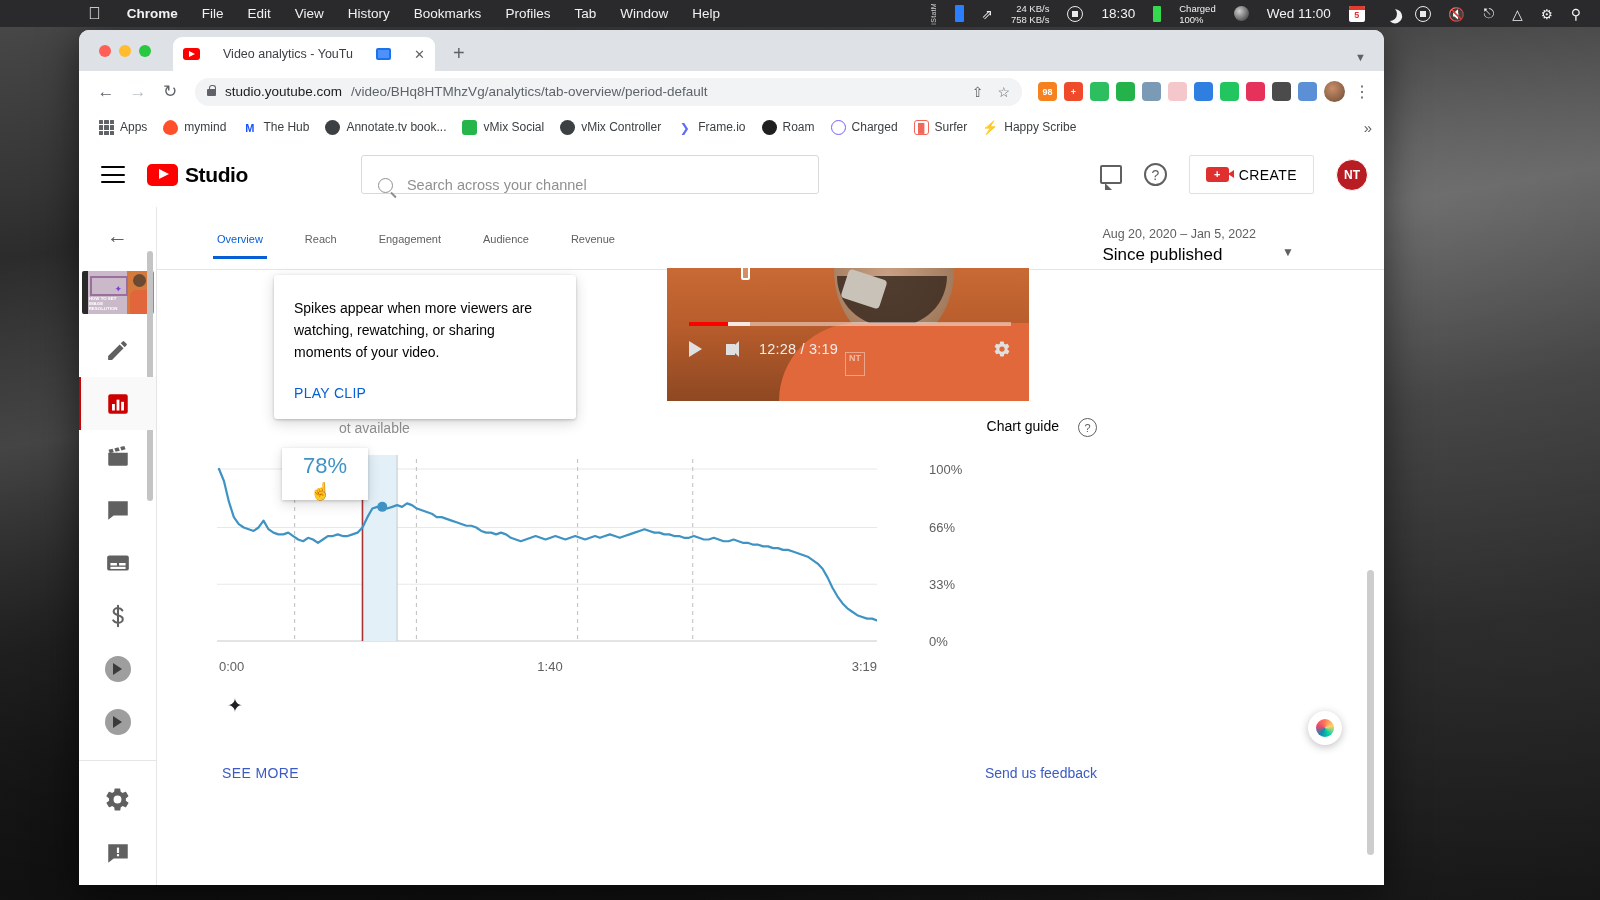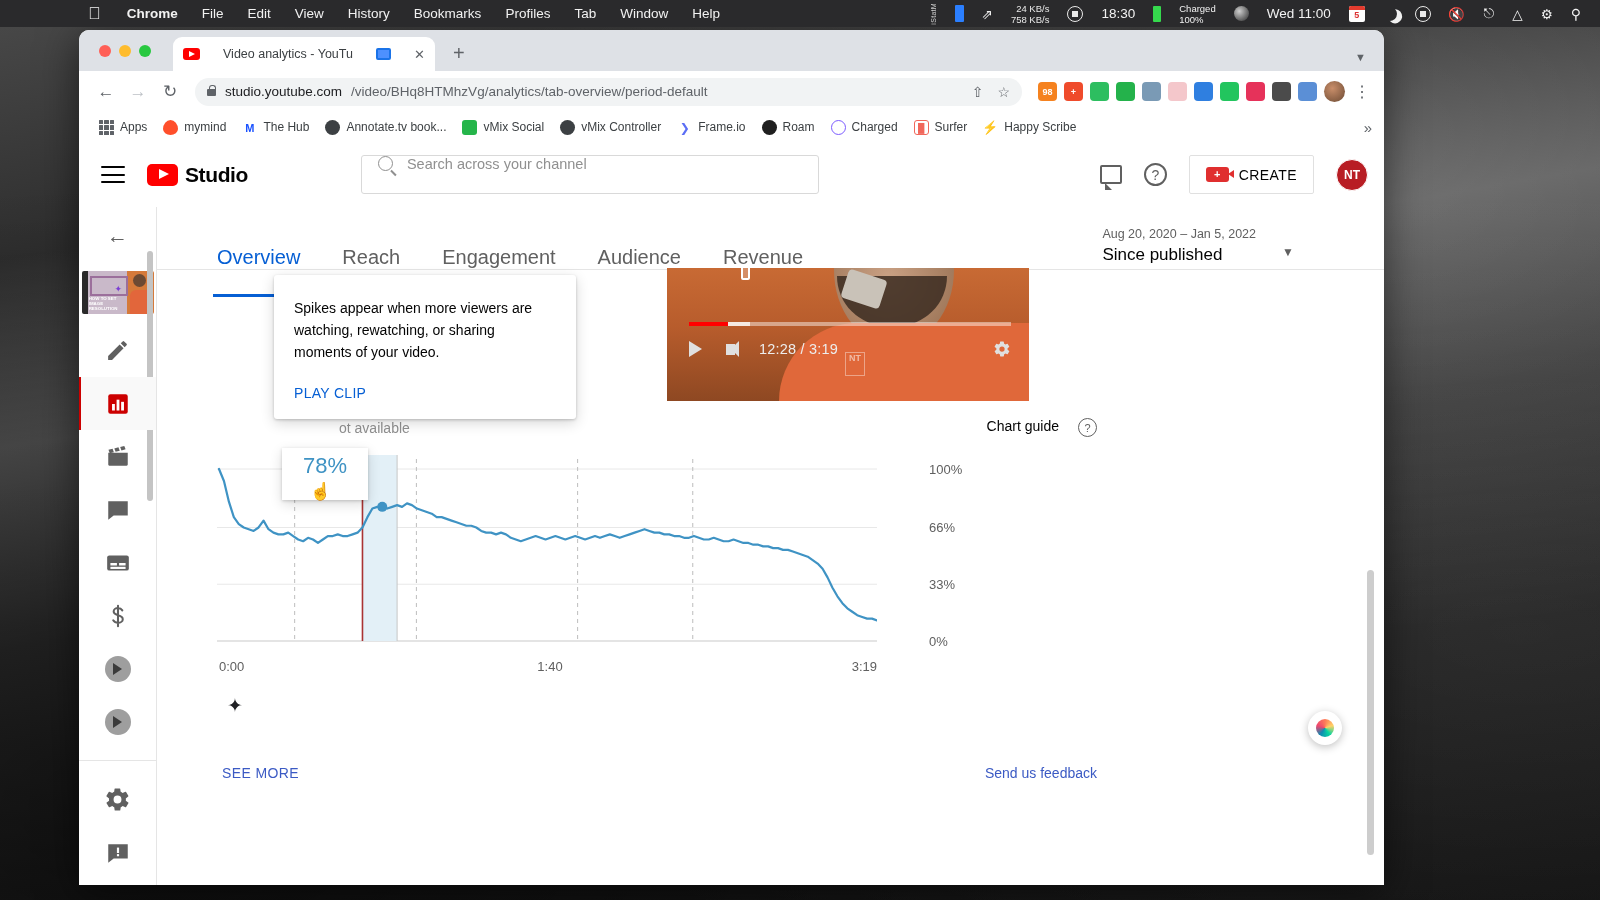--- a/index.html
+++ b/index.html
@@ -105,21 +105,21 @@
     border-bottom:1px solid #fff; background:#fff;
   }
   .hamburger{ width:24px;height:17px;display:flex;flex-direction:column;justify-content:space-between;margin-right:22px;}
   .hamburger i{ height:2px;background:#030303;border-radius:1px;}
   .logo{ display:flex;align-items:center;gap:7px;}
   .logo-badge{ width:31px;height:22px;background:#f00;border-radius:5px;position:relative;}
   .logo-badge:after{content:"";position:absolute;left:12px;top:5.5px;border-left:10px solid #fff;border-top:5.5px solid transparent;border-bottom:5.5px solid transparent;}
   .logo-text{ font-size:21px;font-weight:bold;color:#030303;letter-spacing:-.4px;}
   .searchbar{
     width:458px; height:39px; margin-left:113px; border:1px solid #d9d9d9; border-radius:3px;
-    display:flex;align-items:flex-start;gap:14px;padding:0 16px; color:#909090; font-size:14.5px;
+    display:flex;align-items:flex-end;gap:14px;padding:0 16px; color:#909090; font-size:14.5px;
   }
   .mag{ width:15px;height:15px;border:1.8px solid #909090;border-radius:50%;position:relative;flex:0 0 auto;}
   .mag:after{content:"";position:absolute;right:-5px;bottom:-4px;width:7px;height:1.8px;background:#909090;transform:rotate(45deg);}
   .stats-box{
     margin-left:32px; height:44px; border:1px solid #e0e0e0; border-radius:3px;
     display:flex; align-items:center; gap:0; padding:0 12px;
   }
   .stat{ text-align:center; padding:0 8px;}
   .stat .v{ font-size:15px;color:#3ea6ff;line-height:16px;}
   .stat .l{ font-size:10.5px;color:#606060;line-height:13px;}
@@ -162,21 +162,21 @@
   .ri{ width:28px;height:28px; display:flex;align-items:center;justify-content:center; color:#606060;}
   .ri.red{ color:#c00; }
   .icon-svg{ display:block; }
   .rail-divider{ height:1px;background:#e5e5e5;margin:12px 0; }
   .rail-scroll{ position:absolute; left:68px; top:44px; width:6px; height:250px; background:#c4c4c4; border-radius:3px;}
   .rail-circ{ width:26px;height:26px;border-radius:50%;background:#9e9e9e;display:flex;align-items:center;justify-content:center;position:relative;}
   .rail-circ:after{content:"";position:absolute;left:8px;top:7px;border-left:9px solid #3a3a3a;border-top:6px solid transparent;border-bottom:6px solid transparent;}
 
   .yt-main{ flex:1; position:relative; overflow:hidden;}
   .tabsrow{ height:62px; display:flex; align-items:flex-start; padding:26px 0 0 60px; gap:0; position:relative;}
-  .yt-tab{ font-size:20px; color:#606060; padding:0 0 28px; margin-right:42px; position:relative; white-space:nowrap;margin-top:13px;}
+  .yt-tab{ font-size:11px; color:#606060; padding:0 0 14px; margin-right:42px; position:relative; white-space:nowrap;}
   .yt-tab.active{ color:#065fd4; font-weight:500; }
   .yt-tab.active:after{content:"";position:absolute;left:-4px;right:-4px;bottom:0;height:3px;background:#065fd4;}
   .daterange{ position:absolute; right:128px; top:18px; text-align:left; }
   .dr-top{ font-size:12.5px;color:#606060;line-height:18px;}
   .dr-bot{ font-size:17px;color:#030303;line-height:24px;}
   .dr-caret{ position:absolute; right:90px; top:38px; color:#606060; font-size:12px;}
 
   .content-pane{ position:absolute; left:0; top:62px; right:0; bottom:0; border-top:1px solid #e5e5e5; }
   .card{ position:absolute; left:60px; top:0; width:880px; }
 

